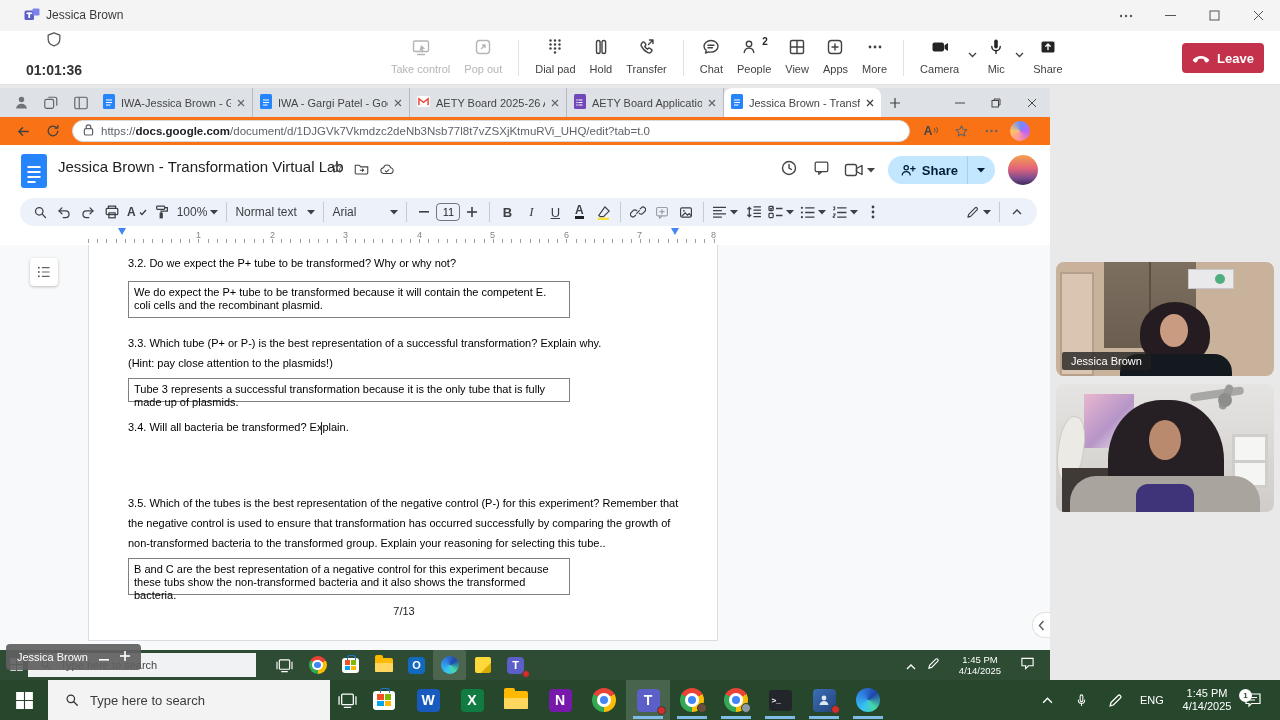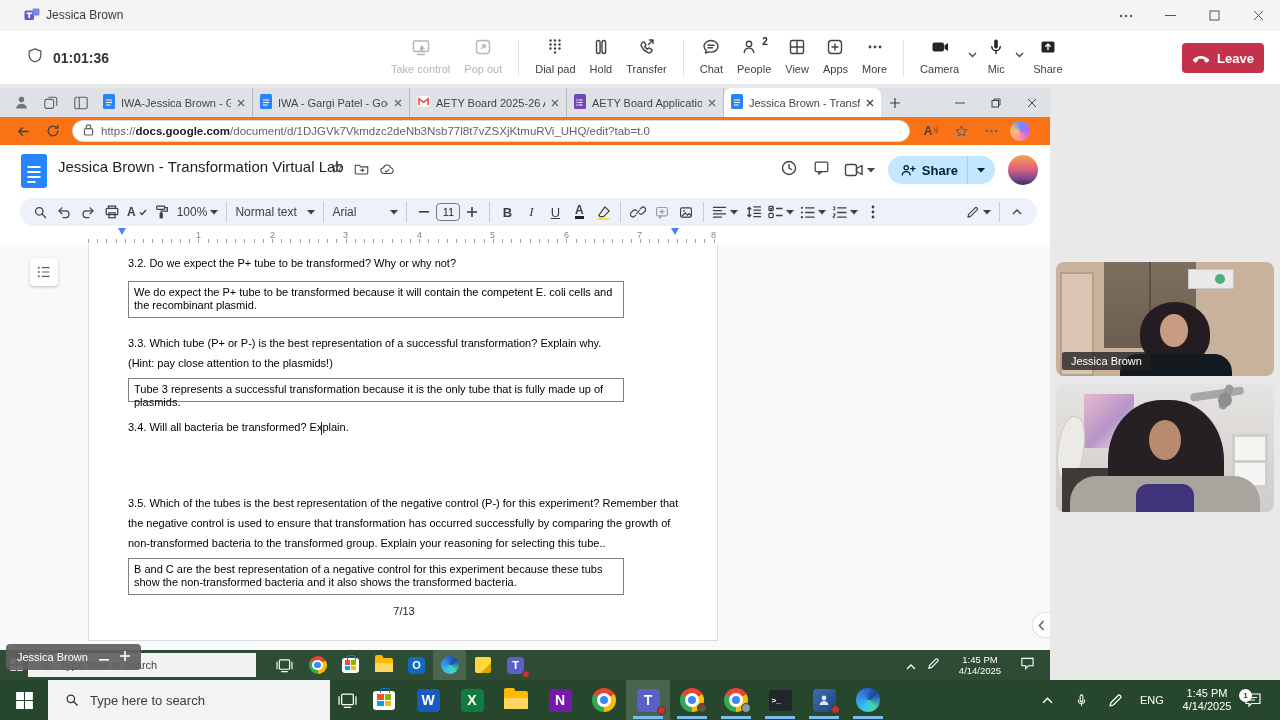--- a/index.html
+++ b/index.html
@@ -8,21 +8,21 @@
   .abs { position:absolute; }
   .flex { display:flex; align-items:center; }
 
   
   .titlebar { left:0; top:0; width:1280px; height:31px; background:#f4f4f4; }
   .titlebar-title { left:46px; top:8px; font-size:12px; color:#3a3a3a; }
   .win-btns { right:0; top:0; height:31px; display:flex; }
   .win-btn { width:44px; height:31px; display:flex; align-items:center; justify-content:center; }
 
   .callbar { left:0; top:31px; width:1280px; height:54px; background:#ffffff; border-bottom:1px solid #e3e3e3; }
-  .timer-group { left:26px; top:0; height:54px; display:flex; align-items:center; gap:9px; }
+  .timer-group { left:26px; top:0; height:54px; display:flex; align-items:center; gap:9px;flex-direction:column; }
   .timer-text { font-size:14px; font-weight:600; color:#333; }
   .call-controls { left:384px; top:6px; display:flex; align-items:flex-start; }
   .ctl { display:flex; flex-direction:column; align-items:center; gap:4px; font-size:11px; color:#424242; padding:0 7px; cursor:default; white-space:nowrap; }
   .ctl.dis { color:#b5b5b5; }
   .vdiv { width:1px; height:36px; background:#e2e2e2; margin:3px 9px 0; }
   .chevbtn { margin-top:7px; padding:0 2px; }
   .badge2 { font-size:10px; font-weight:700; color:#242424; position:relative; top:-7px; left:1px; }
   .leave-btn { right:16px; top:12px; width:82px; height:30px; background:#c4314b; border-radius:4px; display:flex; align-items:center; justify-content:center; gap:7px; color:#fff; font-size:13px; font-weight:600; }
 
   
@@ -68,21 +68,21 @@
     background-image:repeating-linear-gradient(90deg,#9aa0a6 0 1px,transparent 1px 9.2px);
     background-size:630px 4px; background-repeat:no-repeat; background-position:0 12px; }
   .rnum { position:absolute; top:3px; font-size:9px; color:#80868b; }
   .rtri { position:absolute; top:1px; width:0; height:0; border-left:4px solid transparent; border-right:4px solid transparent; border-top:7px solid #4285f4; }
 
   .canvas { left:0; top:157px; width:1050px; height:405px; background:#f8f9fa; }
   .page { position:absolute; left:88px; top:0; width:630px; height:396px; background:#fff; border-left:1px solid #dadce0; border-right:1px solid #dadce0; border-bottom:1px solid #dadce0; }
   .outline-btn { position:absolute; left:30px; top:13px; width:28px; height:28px; background:#fff; border-radius:4px; box-shadow:0 1px 3px rgba(0,0,0,.25); display:flex; align-items:center; justify-content:center; }
   .chev-pill { position:absolute; left:1032px; top:367px; width:18px; height:26px; background:#fff; border:1px solid #e0e0e0; border-right:none; border-radius:13px 0 0 13px; display:flex; align-items:center; justify-content:center; }
   .q { position:absolute; left:39px; width:556px; font-size:11px; line-height:20px; color:#000; }
-  .ans { position:absolute; left:39px; width:496px; border:1px solid #7f7f7f; font-size:11px; line-height:13px; padding:4px 5px; color:#000; }
+  .ans { position:absolute; left:39px; width:442px; border:1px solid #7f7f7f; font-size:11px; line-height:13px; padding:4px 5px; color:#000; }
   .pagei { position:absolute; left:0; width:630px; text-align:center; font-size:11px; color:#222; }
   .caret { position:absolute; left:232px; top:177px; width:1px; height:13px; background:#222; }
 
   
   .vtile { border-radius:8px; overflow:hidden; }
   .vlabel { position:absolute; left:6px; bottom:6px; background:rgba(32,32,32,.78); color:#fff; font-size:11px; padding:3px 9px; border-radius:2px; }
 
   
   .staskbar { left:0; top:562px; width:1050px; height:30px; background:#2e4c33; }
   .overlay-pill { left:6px; top:556px; height:26px; background:rgba(96,96,96,.92); border-radius:4px; display:flex; align-items:center; gap:11px; padding:0 11px; color:#fff; font-size:11px; z-index:6; }

